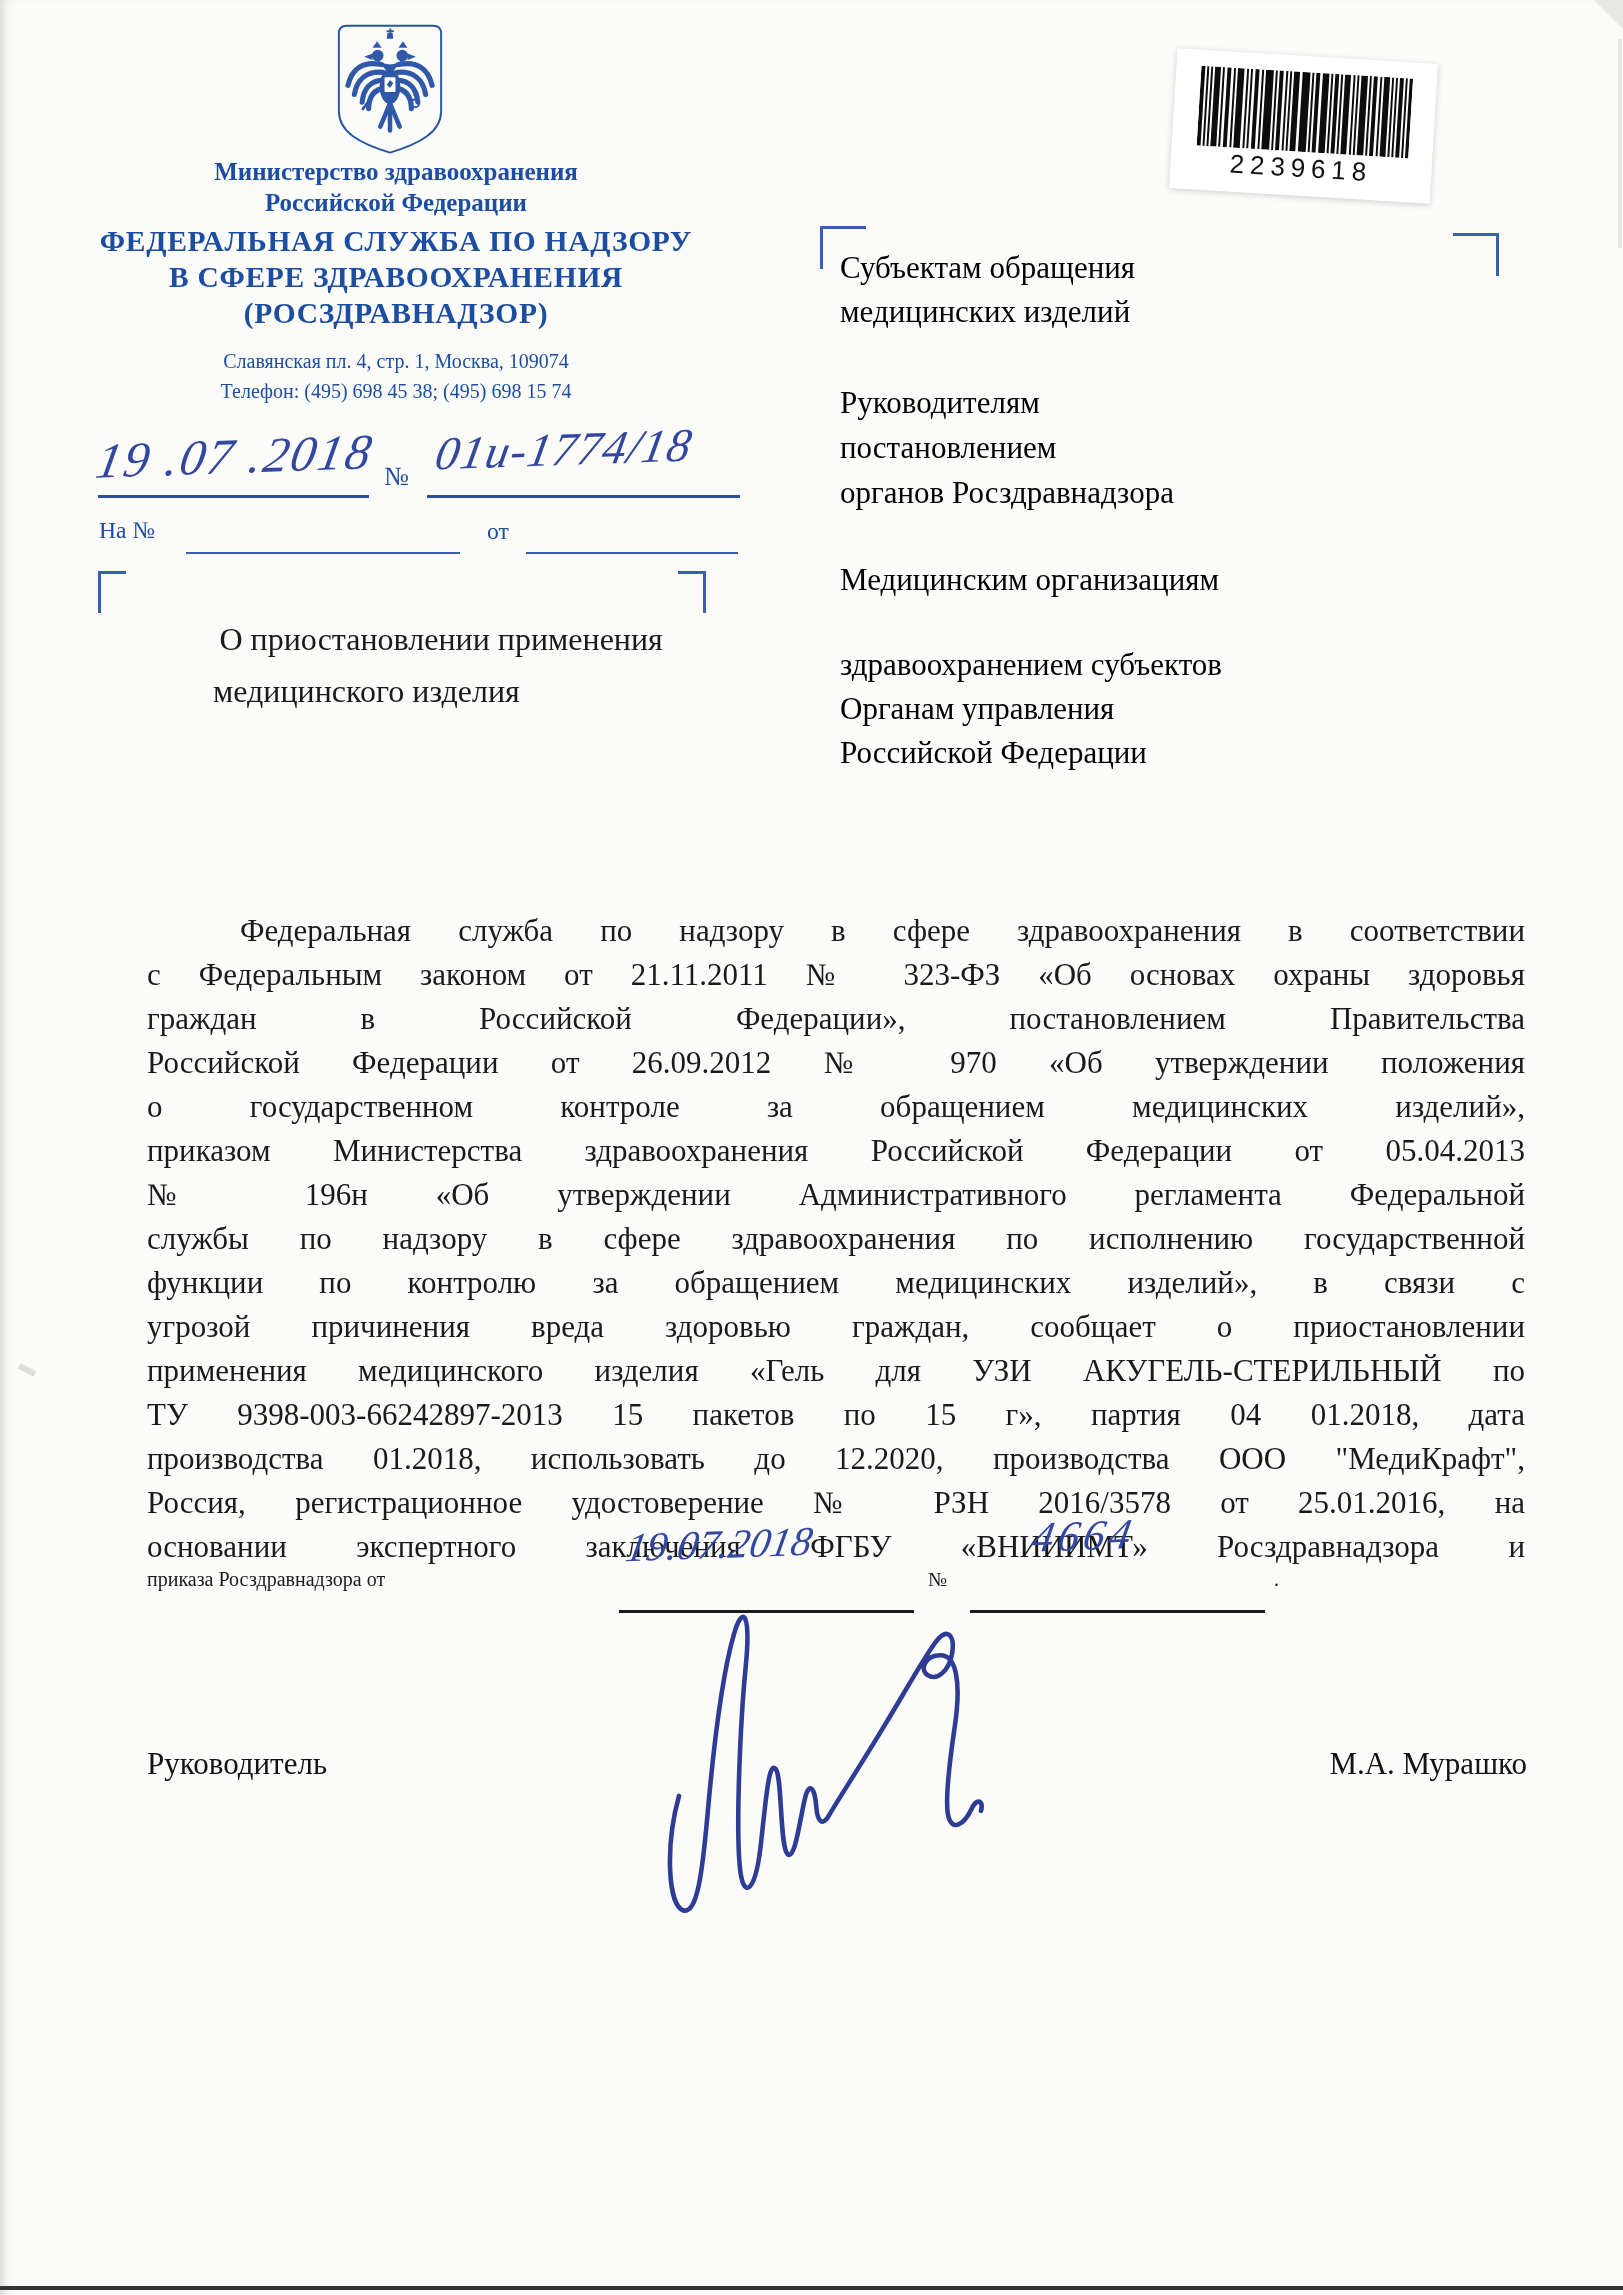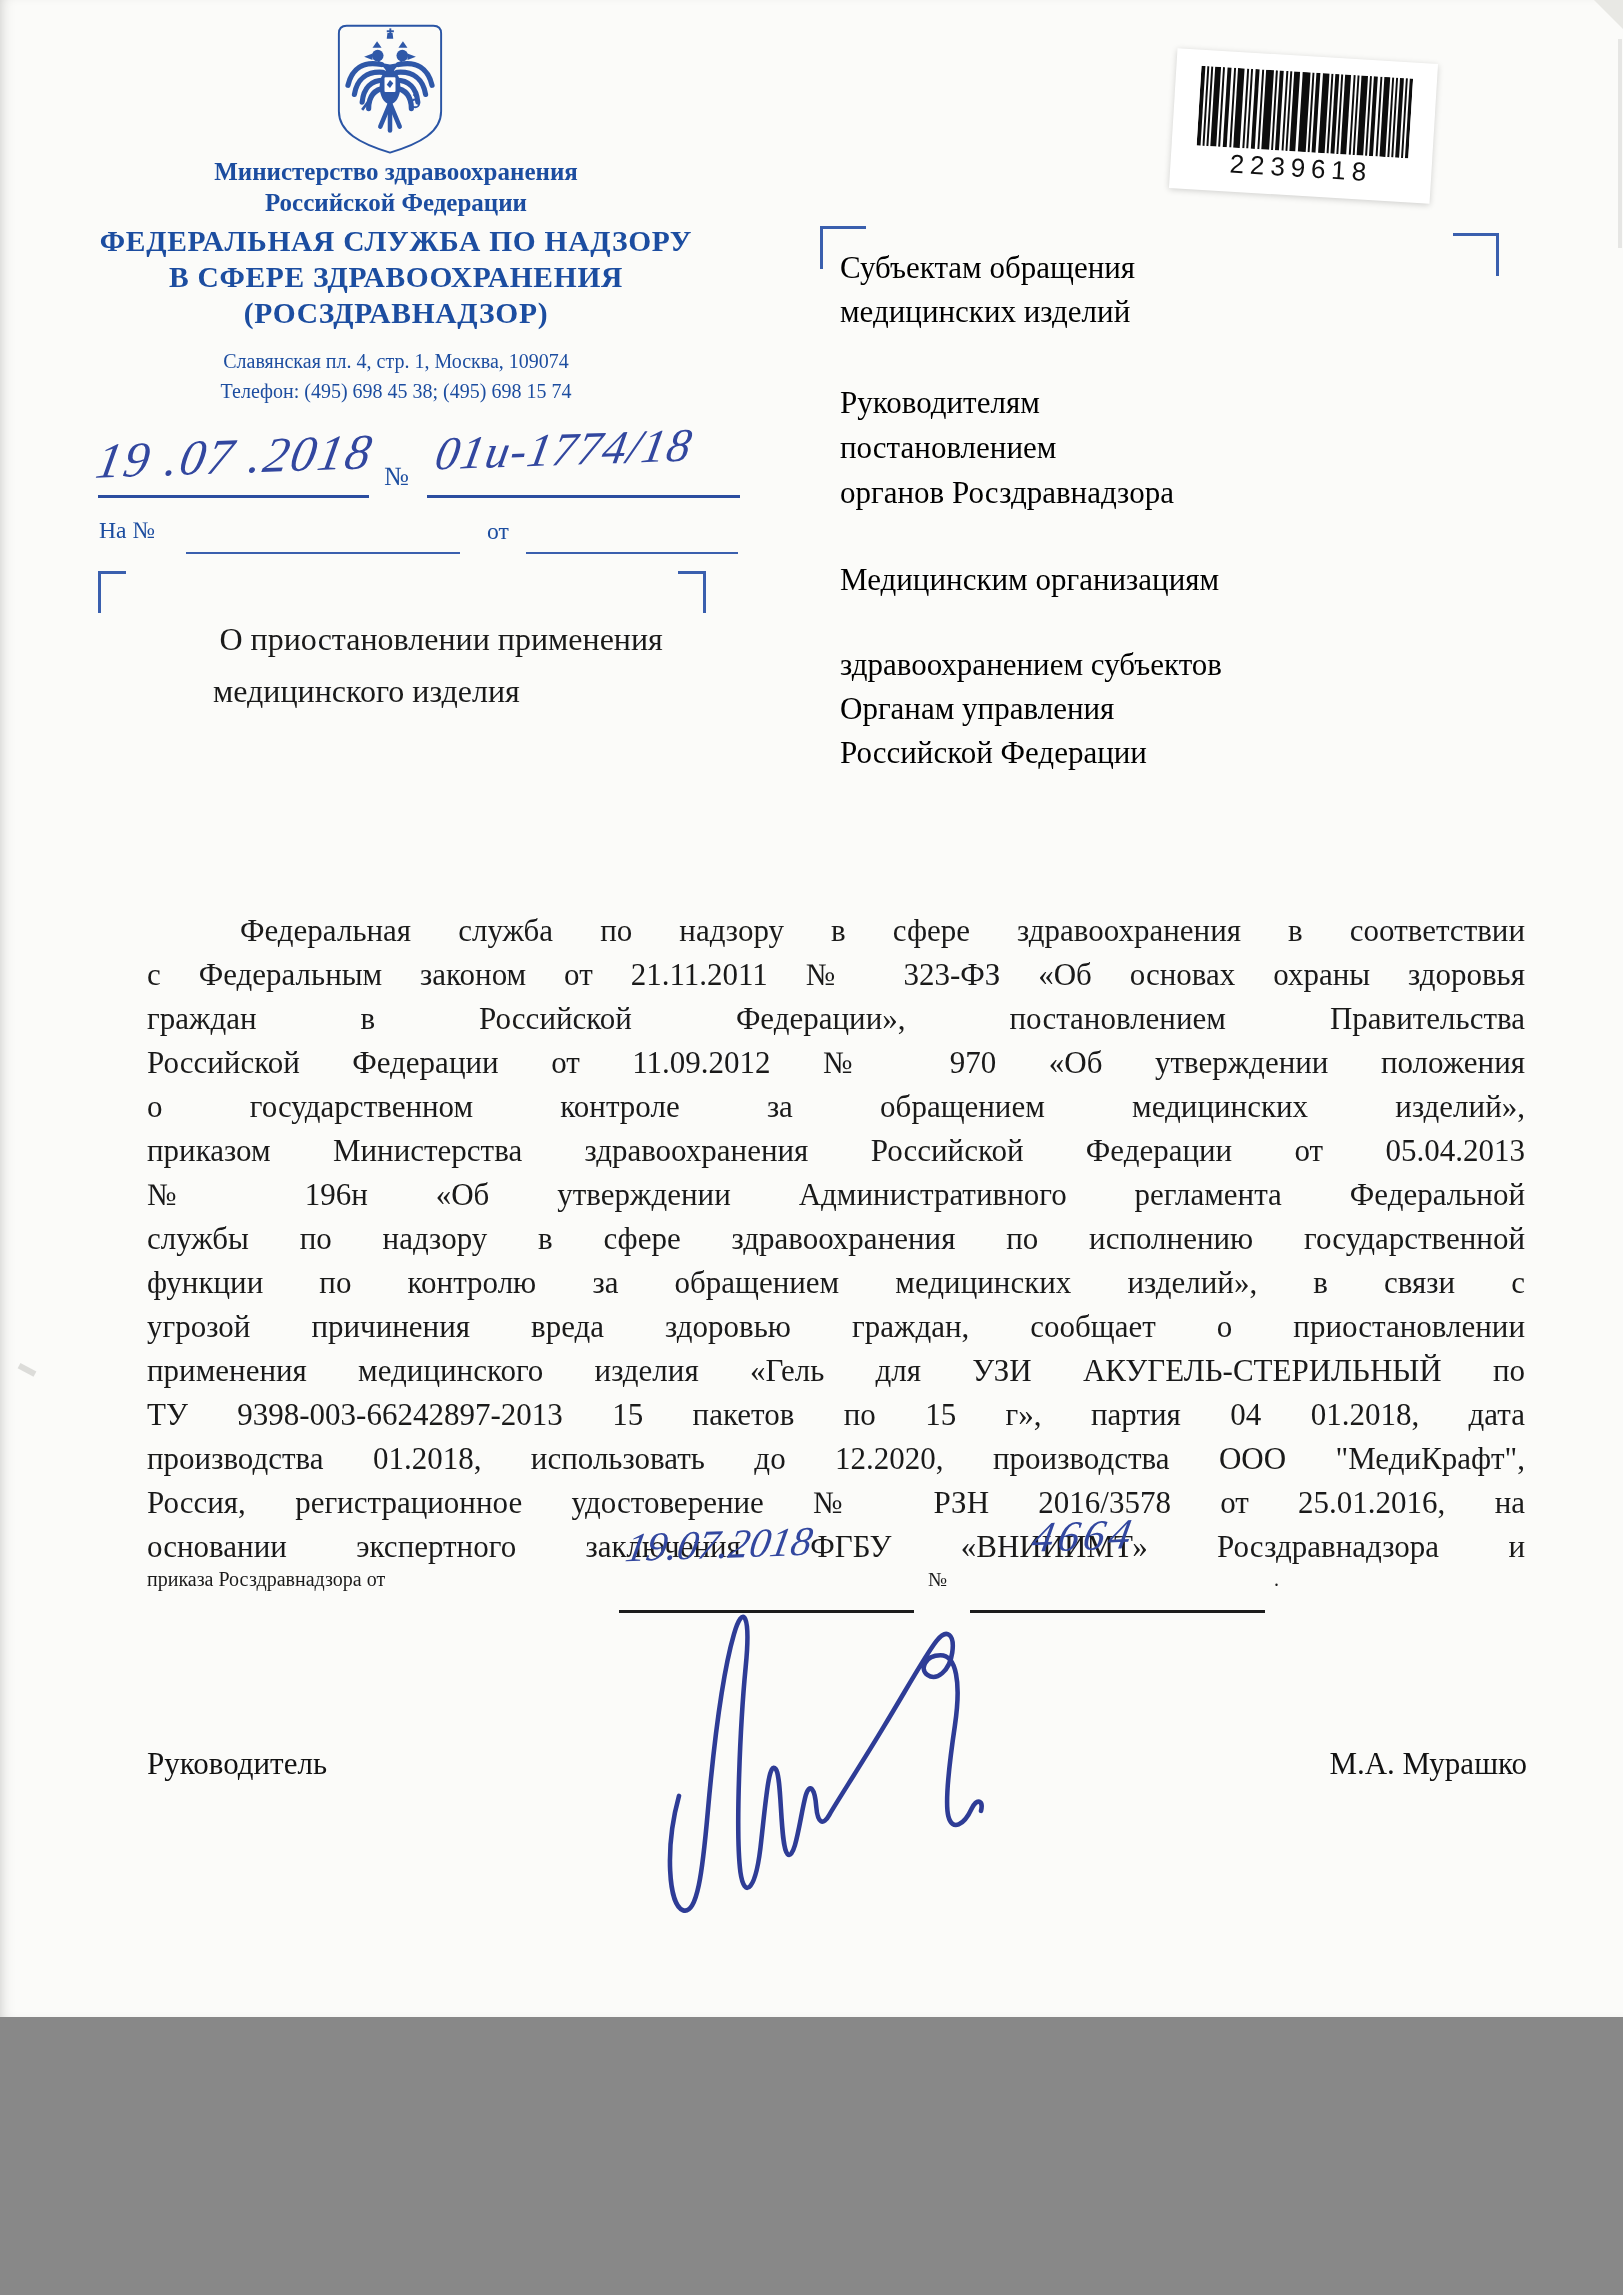--- a/index.html
+++ b/index.html
@@ -1,16 +1,16 @@
 <!DOCTYPE html>
 <html style="font-size:10.5px"><head>
 <meta charset="utf-8">
 <style>
   html,body{margin:0;padding:0;background:#888;}
-  .page{position:relative;width:1623px;height:2017px;background:#fbfbf9;
+  .page{position:relative;width:1623px;height:2295px;background:#fbfbf9;
         font-family:"Liberation Serif", serif;color:#1a1a1a;overflow:hidden;
         box-shadow:inset 9.2px 0 14.4px -10.5px rgba(0,0,0,.25);}
   .abs{position:absolute;}
   .blue{color:#1c4da0;}
   .center{text-align:center;}
   
   .lh-col{left:85px;width:622px;}
   .ministry{top:156px;font-size:25px;line-height:31px;font-weight:bold;}
   .service{top:223px;font-size:29.5px;line-height:36px;font-weight:bold;letter-spacing:0.7px;}
   .addr{top:350px;font-size:20px;}
@@ -198,21 +198,21 @@
           <rect x="319" y="0" width="5" height="122"></rect>
       </g>
     </svg>
     <div class="num">2239618</div>
   </div>
 
   <div class="abs body-block">
     <div class="bline indent">Федеральная служба по надзору в сфере здравоохранения в соответствии</div>
     <div class="bline">с Федеральным законом от 21.11.2011 № 323-ФЗ «Об основах охраны здоровья</div>
     <div class="bline">граждан в Российской Федерации», постановлением Правительства</div>
-    <div class="bline">Российской Федерации от 11.09.2012 № 970 «Об утверждении положения</div>
+    <div class="bline">Российской Федерации от 26.09.2012 № 970 «Об утверждении положения</div>
     <div class="bline">о государственном контроле за обращением медицинских изделий»,</div>
     <div class="bline">приказом Министерства здравоохранения Российской Федерации от 05.04.2013</div>
     <div class="bline">№ 196н «Об утверждении Административного регламента Федеральной</div>
     <div class="bline">службы по надзору в сфере здравоохранения по исполнению государственной</div>
     <div class="bline">функции по контролю за обращением медицинских изделий», в связи с</div>
     <div class="bline">угрозой причинения вреда здоровью граждан, сообщает о приостановлении</div>
     <div class="bline">применения медицинского изделия «Гель для УЗИ АКУГЕЛЬ-СТЕРИЛЬНЫЙ по</div>
     <div class="bline">ТУ 9398-003-66242897-2013 15 пакетов по 15 г», партия 04 01.2018, дата</div>
     <div class="bline">производства 01.2018, использовать до 12.2020, производства ООО "МедиКрафт",</div>
     <div class="bline">Россия, регистрационное удостоверение № РЗН 2016/3578 от 25.01.2016, на</div>

